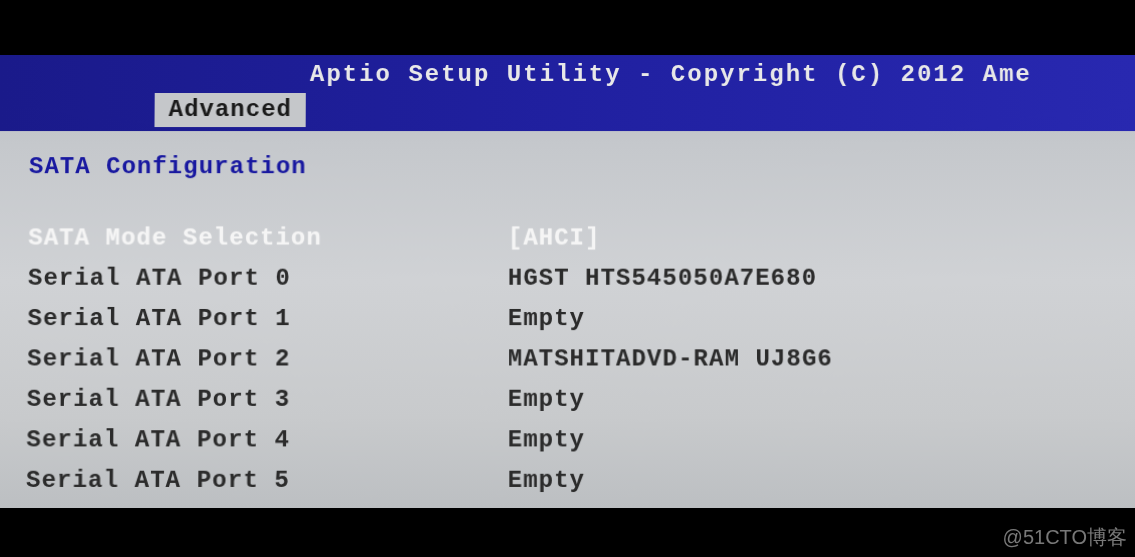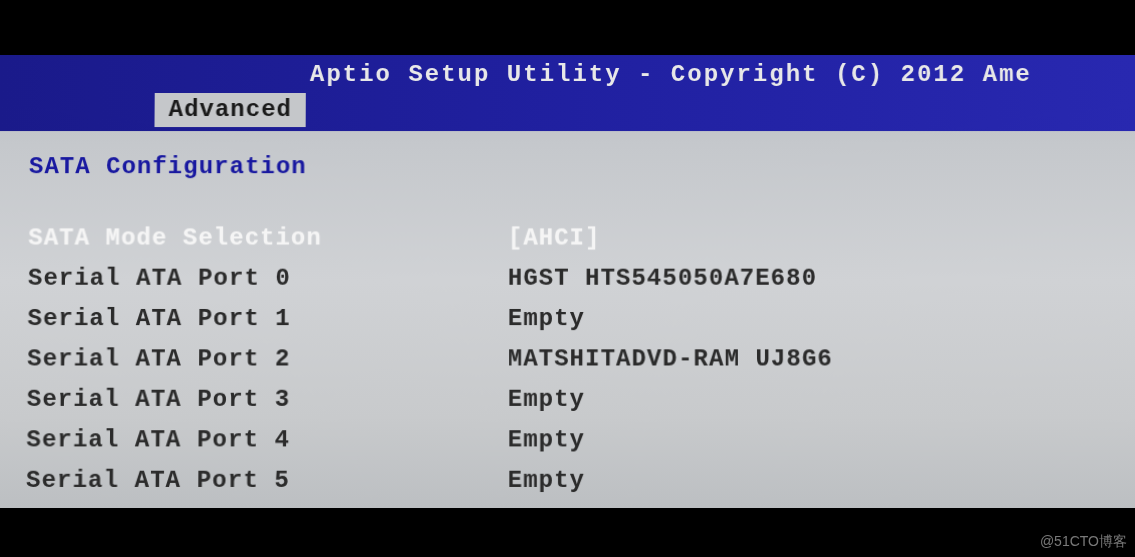--- a/index.html
+++ b/index.html
@@ -77,21 +77,21 @@
   .row.selected .label,
   .row.selected .value {
     color: #f5f5f5;
     text-shadow: 0 0 2px rgba(255,255,255,0.3);
   }
   .watermark {
     position: absolute;
     right: 8px;
     bottom: 6px;
     color: rgba(200,200,200,0.6);
-    font-size: 14px;
+    font-size: 20px;
     font-family: sans-serif;
     font-weight: normal;
     letter-spacing: 0;
   }
   .shadow-top {
     position: absolute;
     top: 0;
     left: 0;
     width: 100%;
     height: 60px;

